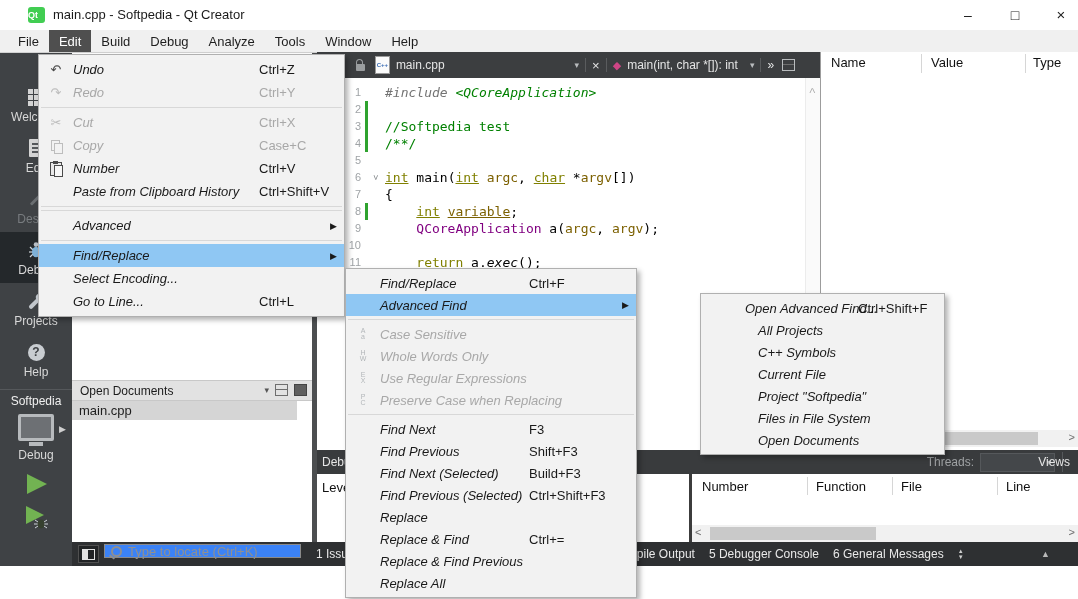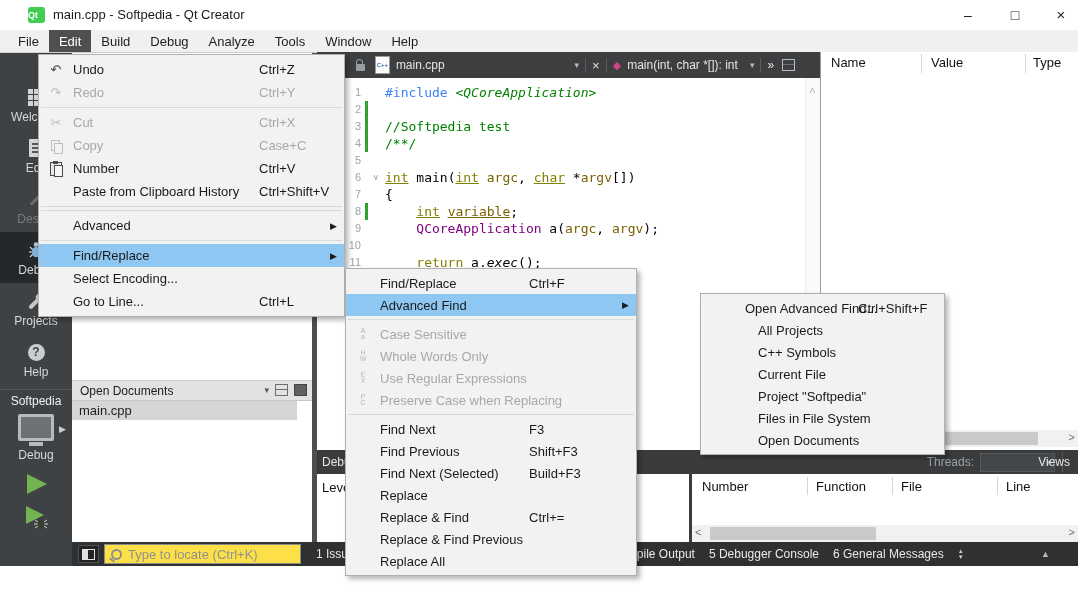--- a/index.html
+++ b/index.html
@@ -78,21 +78,21 @@
   .diamond{color:#cf4585;font-size:11px;margin-right:6px;}
   .codewrap{position:absolute;left:0;top:26px;width:503px;height:372px;background:#fff;overflow:hidden;}
   .code-line{position:relative;height:17px;line-height:17px;white-space:pre;
              font-family:"DejaVu Sans Mono",monospace;font-size:13px;}
   .code-line .ln{position:absolute;left:0;top:0;width:44px;text-align:right;color:#9fa3a6;font-size:11px;
                  font-family:"Liberation Sans",sans-serif;}
   .code-line .bar{position:absolute;left:48px;top:0;bottom:0;width:3px;background:#2fa32f;}
   .code-line .fold{position:absolute;left:53px;top:0;color:#7d8184;font-size:9px;transform:rotate(90deg);
                    transform-origin:center;width:10px;text-align:center;}
   .code-line .codetext{position:absolute;left:68px;top:0;}
-  .tok-pp{color:#3b82f6;} .tok-str{color:#008000;font-style:italic;} .tok-com{color:#008000;}
+  .tok-pp{color:#737373;font-style:italic;} .tok-str{color:#008000;font-style:italic;} .tok-com{color:#008000;}
   .tok-kw{color:#808000;text-decoration:underline;} .tok-type{color:#800080;} .tok-pl{color:#000;}
   .tok-loc{color:#7c6000;} .tok-fn{color:#000;}
   .tok-fnit{color:#000;font-style:italic;}
   .tok-var{color:#7c6000;text-decoration:underline;}
   .ed-vscroll{position:absolute;right:0;top:26px;width:15px;height:372px;background:#fafafa;border-left:1px solid #ececec;
               text-align:center;padding-top:4px;box-sizing:border-box;}
 
   
   .rightpanel{left:820px;top:52px;width:258px;height:395px;background:#fff;border-left:1px solid #9c9c9c;box-sizing:border-box;}
   .rp-header{position:absolute;left:0;top:0;width:100%;height:22px;}
@@ -118,21 +118,21 @@
   .bt-col-sep{position:absolute;top:3px;width:1px;height:18px;background:#d6d6d6;}
   .bt-hscroll{position:absolute;left:0;bottom:0;width:100%;height:17px;background:#f1f1f1;}
 
   
   .statusbar{left:72px;top:542px;width:1006px;height:24px;background:#2e3032;}
   .sb-corner{left:0;top:542px;width:72px;height:24px;background:#3f4245;}
   .paneltoggle{position:absolute;left:6px;top:3px;width:21px;height:18px;background:#212325;border:1px solid #505050;
                display:flex;align-items:center;justify-content:center;box-sizing:border-box;}
   .pt-icon{width:11px;height:9px;border:1px solid #e2e2e2;position:relative;}
   .pt-icon::after{content:"";position:absolute;left:0;top:0;width:5px;height:9px;background:#e2e2e2;}
-  .locator{position:absolute;left:32px;top:2px;width:197px;height:20px;background:#fde047;border:1px solid #8a8a8a;
+  .locator{position:absolute;left:32px;top:2px;width:197px;height:14px;background:#3b82f6;border:1px solid #8a8a8a;
            display:flex;align-items:center;box-sizing:border-box;}
   .mag{width:7px;height:7px;border:2px solid #8f8f8f;border-radius:50%;position:relative;margin:0 4px 0 6px;flex:0 0 auto;}
   .mag::after{content:"";position:absolute;left:-4px;top:8px;width:6px;height:2px;background:#8f8f8f;
               transform:rotate(35deg);}
   .locator input{border:none;outline:none;flex:1;font-size:13px;color:#333;background:transparent;
                  font-family:"Liberation Sans",sans-serif;}
   .locator input::placeholder{color:#909090;}
   .outtabs{position:absolute;left:244px;top:0;height:24px;display:flex;align-items:center;gap:14px;
            color:#e9e9e9;font-size:12px;white-space:nowrap;}
   .sortud{display:flex;flex-direction:column;font-size:6px;line-height:6px;color:#cfcfcf;}
@@ -143,21 +143,21 @@
         padding:3px 0;box-sizing:border-box;color:#1a1a1a;}
   #edit-menu{left:38px;top:54px;width:307px;z-index:50;}
   #find-menu{left:345px;top:268px;width:292px;z-index:51;}
   #adv-menu{left:656px;top:293px;width:245px;z-index:52;margin-left:44px;}
   .mi{position:relative;display:flex;align-items:center;}
   #edit-menu .mi{height:23px;} #find-menu .mi,#adv-menu .mi{height:22px;}
   .mi .ico{flex:0 0 34px;text-align:center;font-size:13px;color:#4a4a4a;display:flex;justify-content:center;align-items:center;}
   .mi.disabled{color:#a8a8a8;}
   .mi.disabled .ico{color:#bdbdbd;}
   .mi.hl{background:#8fc7f3;}
-  .mi .lbl{flex:0 1 auto;}
+  .mi .lbl{flex:0 1 auto;font-style:italic;}
   .mi .sc{position:absolute;top:0;line-height:inherit;height:100%;display:flex;align-items:center;}
   #edit-menu .sc{left:220px;} #find-menu .sc{left:183px;} #adv-menu .sc{left:157px;}
   .mi .arr{position:absolute;right:7px;font-size:9px;color:#1a1a1a;}
   .msep{height:1px;background:#d8d8d8;margin:3px 2px;}
   .stk{display:flex;flex-direction:column;font-size:7px;line-height:6px;color:#b3b7ba;font-family:"Liberation Sans",sans-serif;}
   .ic-copy{position:relative;width:10px;height:12px;}
   .ic-copy::before{content:"";position:absolute;left:0;top:0;width:7px;height:9px;border:1px solid #bdbdbd;background:#f2f2f2;}
   .ic-copy::after{content:"";position:absolute;left:3px;top:3px;width:7px;height:9px;border:1px solid #bdbdbd;background:#f2f2f2;}
   .ic-paste{position:relative;width:10px;height:12px;border:1px solid #4a4a4a;background:#e9e9e9;}
   .ic-paste::before{content:"";position:absolute;left:2px;top:-2px;width:5px;height:3px;background:#4a4a4a;}
@@ -527,20 +527,25 @@
         <div class="lbl">Find Previous</div>
         <div class="sc">Shift+F3</div>
       </div>
       <div class="mi">
         <div class="ico"></div>
         <div class="lbl">Find Next (Selected)</div>
         <div class="sc">Build+F3</div>
       </div>
       <div class="mi">
         <div class="ico"></div>
+        <div class="lbl">Find Previous (Selected)</div>
+        <div class="sc">Ctrl+Shift+F3</div>
+      </div>
+      <div class="mi">
+        <div class="ico"></div>
         <div class="lbl">Replace</div>
       </div>
       <div class="mi">
         <div class="ico"></div>
         <div class="lbl">Replace &amp; Find</div>
         <div class="sc">Ctrl+=</div>
       </div>
       <div class="mi">
         <div class="ico"></div>
         <div class="lbl">Replace &amp; Find Previous</div>

